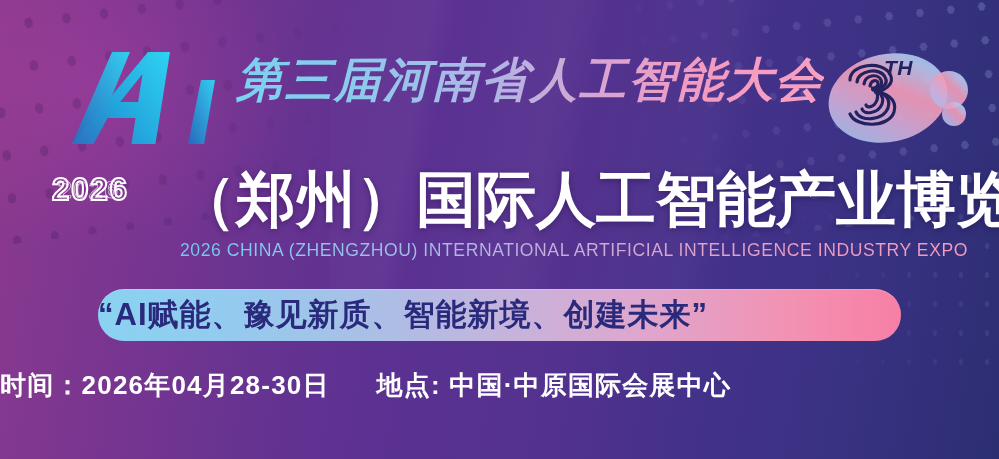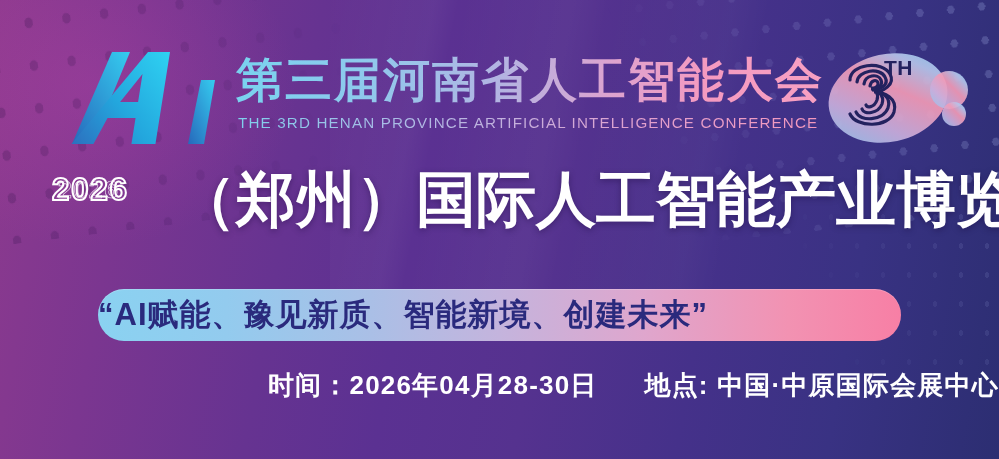--- a/index.html
+++ b/index.html
@@ -75,21 +75,21 @@
     left: -120px; top: -80px;
     width: 420px; height: 330px;
     background: radial-gradient(ellipse at center, rgba(190,70,170,0.30) 0%, rgba(190,70,170,0) 70%);
     pointer-events: none;
   }
 
   
   .row1 {
     position: absolute;
     left: 0; top: 48px;
-    width: 999px; height: 100px;
+    width: 999px; height: 100px; font-style: italic;
   }
   .ai-logo {
     position: absolute;
     left: 68px; top: 4px;
     width: 150px; height: 98px;
   }
   .conf-title {
     position: absolute;
     left: 236px; top: 8px;
     font-size: 47px;
@@ -212,21 +212,21 @@
     color: #2a2a7d;
     letter-spacing: 1px;
     white-space: nowrap;
   }
 
   
   .info-row {
     position: absolute;
     left: 0; top: 368px;
     width: 999px;
-    text-align: right;
+    text-align: left;
     white-space: nowrap;
   }
   .info-row span {
     display: inline-block;
     font-size: 26px;
     font-weight: bold;
     color: #ffffff;
     letter-spacing: 1.2px;
     vertical-align: middle;
   }
@@ -263,21 +263,20 @@
 
         <path d="M74,0 L96,0 L96,92 L72,92 L72,66 L44,66 L34,92 L12,92 Z
                  M72,22 L54,50 L72,50 Z" fill="url(#aiGrad)" transform="translate(6,0) skewX(-9)"></path>
 
         <polygon points="133,28 147,28 136,92 120,92" fill="url(#aiGrad2)"></polygon>
       </svg>
     </div>
 
     <div class="conf-title">第三届河南省人工智能大会</div>
 
-    <div class="conf-title-en">THE 3RD HENAN PROVINCE ARTIFICIAL INTELLIGENCE CONFERENCE</div>
 
     <div class="badge3th">
       <svg width="162" height="112" viewBox="0 0 162 112" xmlns="http://www.w3.org/2000/svg">
         <defs>
           <linearGradient id="blobGrad" x1="0" y1="1" x2="1" y2="0">
             <stop offset="0%" stop-color="#8fc7ee"></stop>
             <stop offset="30%" stop-color="#c9aedc"></stop>
             <stop offset="58%" stop-color="#f29ab6"></stop>
             <stop offset="80%" stop-color="#b6c4ea"></stop>
             <stop offset="100%" stop-color="#7ecdf0"></stop>
@@ -297,20 +296,21 @@
       <div class="th">TH</div>
     </div>
   </div>
 
   <div class="year2026">2026</div>
   <div class="year2026-inner">2026</div>
 
 
   <div class="main-title">（郑州）国际人工智能产业博览会</div>
 
+  <div class="main-title-en">2026 CHINA (ZHENGZHOU) INTERNATIONAL ARTIFICIAL INTELLIGENCE INDUSTRY EXPO</div>
 
   <div class="slogan-pill">
     <span>“AI赋能、豫见新质、智能新境、创建未来”</span>
   </div>
 
   <div class="info-row">
     <span>时间：2026年04月28-30日</span>
     <span class="info-gap"></span>
     <span>地点: 中国·中原国际会展中心</span>
   </div>

